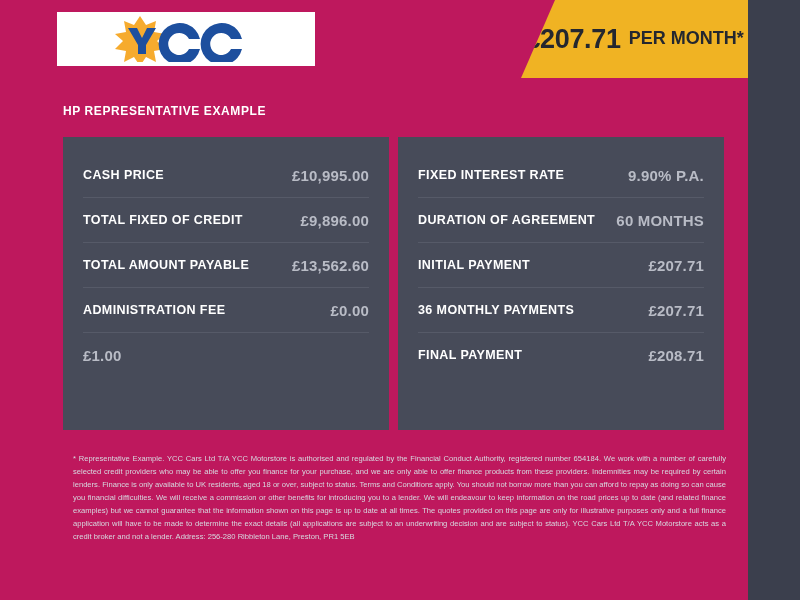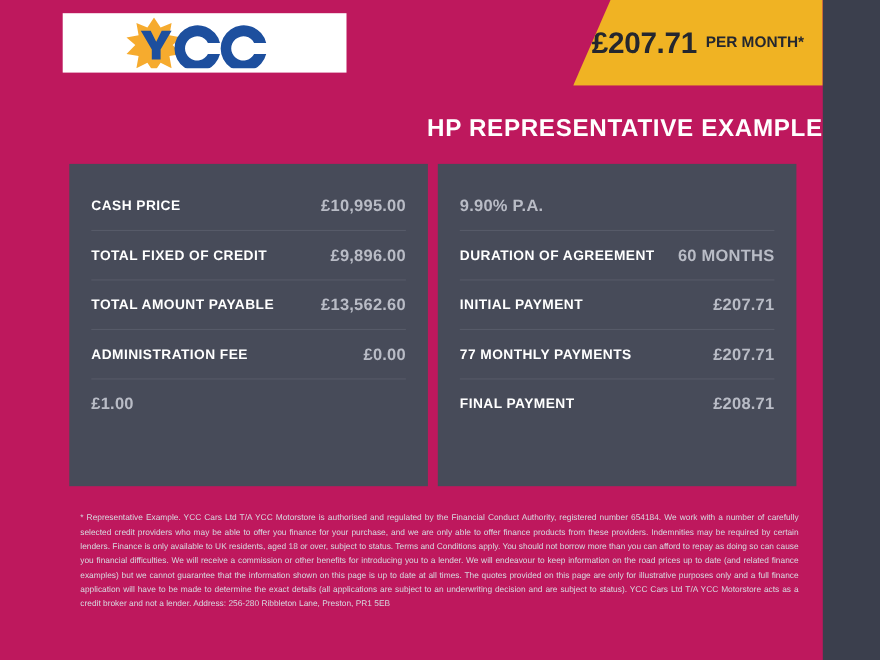--- a/index.html
+++ b/index.html
@@ -57,34 +57,33 @@
     
     clip-path: polygon(34px 0, 100% 0, 100% 100%, 0 100%);
   }
   .price-amount {
     font-size: 27px;
     font-weight: bold;
     letter-spacing: -0.3px;
     color: #24272f;
   }
   .price-per {
-    font-size: 14px;
+    font-size: 18px;
     font-weight: bold;
     color: #24272f;
     padding-bottom: 2px;
   }
 
   
   .title {
     color: #ffffff;
-    font-size: 22px;
+    font-size: 12px;
     font-weight: bold;
     letter-spacing: 0.6px;
     margin: 26px 0 0 24px;
-    text-align: right;
   }
 
   
   .panels {
     display: flex;
     gap: 9px;
     margin: 19px 24px 0 24px;
   }
   .panel {
     background: #474b59;
@@ -175,32 +174,33 @@
         <span class="label">ADMINISTRATION FEE</span>
         <span class="value">£0.00</span>
       </div>
       <div class="row">
         <span class="value">£1.00</span>
       </div>
     </div>
 
     <div class="panel">
       <div class="row">
+        <span class="label">FIXED INTEREST RATE</span>
         <span class="value">9.90% P.A.</span>
       </div>
       <div class="row">
         <span class="label">DURATION OF AGREEMENT</span>
         <span class="value">60 MONTHS</span>
       </div>
       <div class="row">
         <span class="label">INITIAL PAYMENT</span>
         <span class="value">£207.71</span>
       </div>
       <div class="row">
-        <span class="label">77 MONTHLY PAYMENTS</span>
+        <span class="label">36 MONTHLY PAYMENTS</span>
         <span class="value">£207.71</span>
       </div>
       <div class="row">
         <span class="label">FINAL PAYMENT</span>
         <span class="value">£208.71</span>
       </div>
     </div>
   </div>
 
   <div class="footer">* Representative Example. YCC Cars Ltd T/A YCC Motorstore is authorised and regulated by the Financial Conduct Authority, registered number 654184. We work with a number of carefully selected credit providers who may be able to offer you finance for your purchase, and we are only able to offer finance products from these providers. Indemnities may be required by certain lenders. Finance is only available to UK residents, aged 18 or over, subject to status. Terms and Conditions apply. You should not borrow more than you can afford to repay as doing so can cause you financial difficulties. We will receive a commission or other benefits for introducing you to a lender. We will endeavour to keep information on the road prices up to date (and related finance examples) but we cannot guarantee that the information shown on this page is up to date at all times. The quotes provided on this page are only for illustrative purposes only and a full finance application will have to be made to determine the exact details (all applications are subject to an underwriting decision and are subject to status). YCC Cars Ltd T/A YCC Motorstore acts as a credit broker and not a lender. Address: 256-280 Ribbleton Lane, Preston, PR1 5EB</div>

